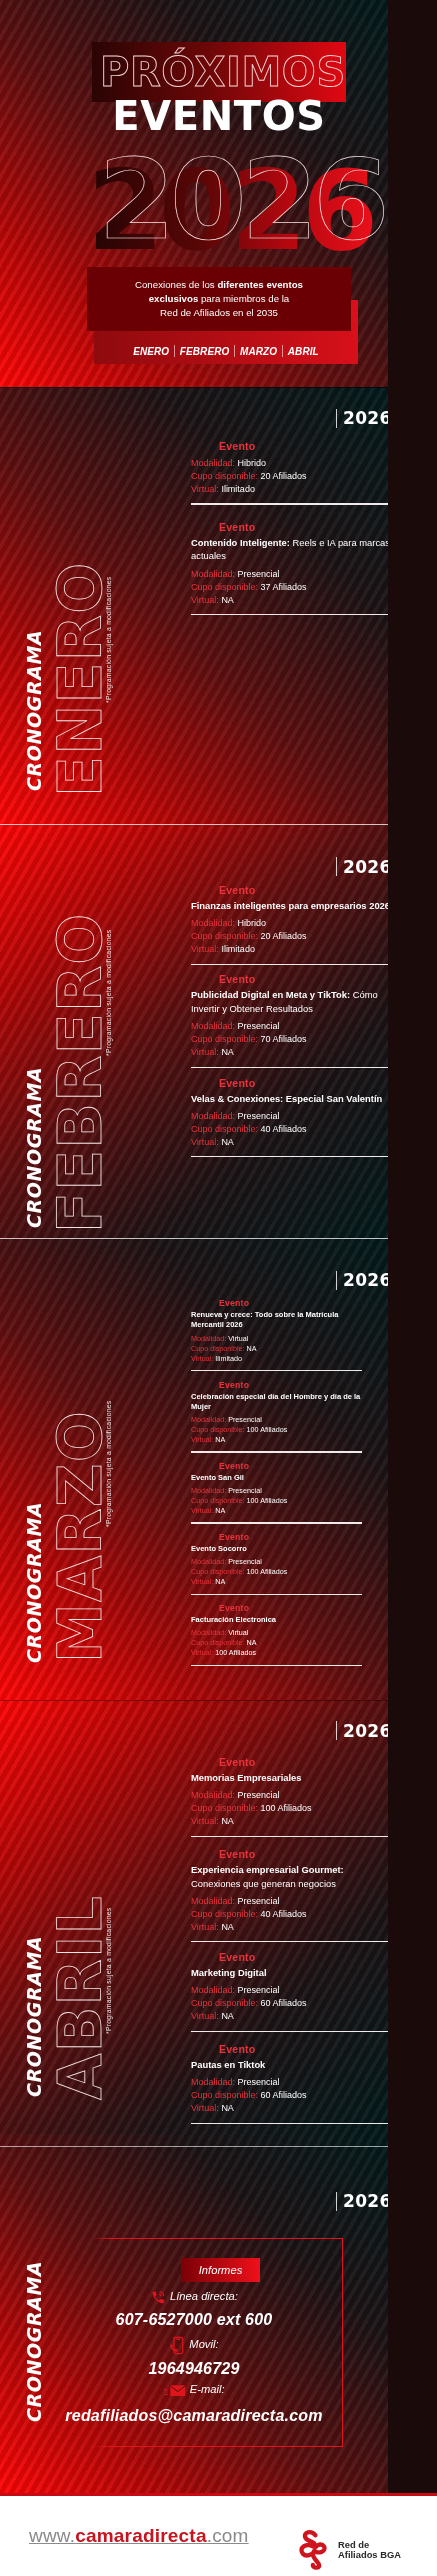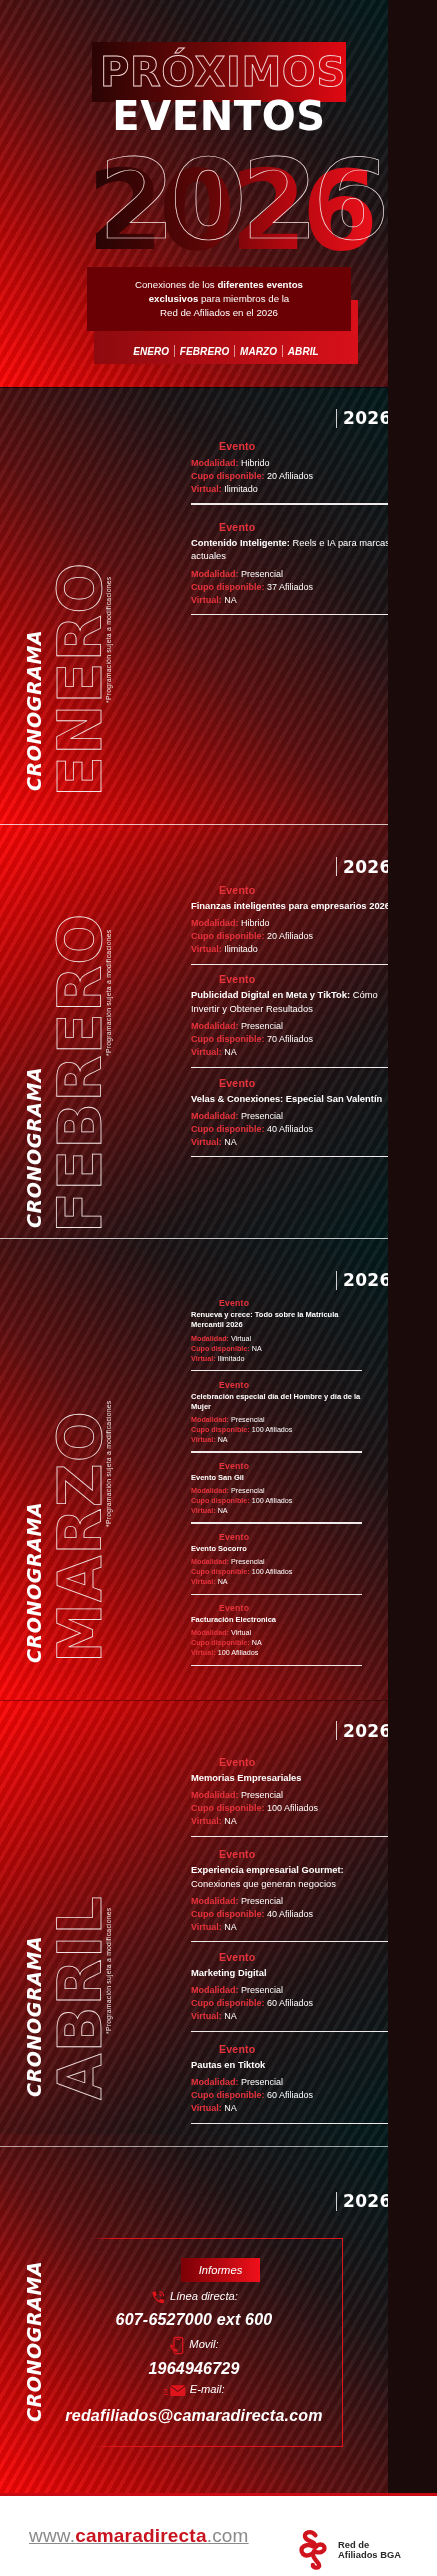--- a/index.html
+++ b/index.html
@@ -55,21 +55,21 @@
     -webkit-text-stroke: 0.8px #f3e4e4; white-space: nowrap; letter-spacing: 1.2px; line-height: 1; }
   .vert-note { position: absolute; transform-origin: left top; transform: rotate(-90deg);
     font-size: 6.9px; color: #efe6e6; white-space: nowrap; letter-spacing: 0.2px; }
 
   .events { position: absolute; left: 191px; }
   .event { position: relative; }
   .event-label { color: #e8323c; font-weight: bold; font-size: 10.6px; line-height: 12.5px; letter-spacing: 0.2px; padding-left: 28px; }
   .event-title { color: #fff; font-weight: bold; font-size: 9.4px; line-height: 13.7px; margin-top: 2.5px; }
   .event-title .light { font-weight: normal; }
   .event-meta { margin-top: 4.4px; font-size: 9px; line-height: 13px; }
-  .event-meta .k { color: #e8323c; font-weight: bold; text-align: right; }
+  .event-meta .k { color: #e8323c; font-weight: normal; text-align: right; }
   .event-meta .v { color: #fff; }
   .event-hr { height: 1.2px; background: #f1eaea; margin-top: 7.5px; }
 
   .events.compact .event-label { font-size: 8.7px; line-height: 10px; }
   .events.compact .event-title { font-size: 7.5px; line-height: 10.6px; margin-top: 1.9px; }
   .events.compact .event-meta { font-size: 7.2px; line-height: 10px; margin-top: 2.5px; }
   .events.compact .event-hr { margin-top: 6.2px; }
 
   
   .contact-box { position: absolute; left: 111px; top: 104px; width: 232px; height: 209px;
@@ -103,21 +103,21 @@
   <div class="eventos-text">EVENTOS</div>
   <div class="year-big-wrap">
     <div class="year-fill">2026</div>
     <div class="year-outline">2026</div>
   </div>
   <div class="intro-box-back"></div>
   <div class="intro-box">
     <div>
       <span>Conexiones de los </span><b>diferentes eventos</b><br>
       <b>exclusivos</b><span> para miembros de la</span><br>
-      <span>Red de Afiliados en el 2026</span>
+      <span>Red de Afiliados en el 2035</span>
     </div>
   </div>
   <div class="months-row">
     <span class="month-pill">ENERO</span>
     <span class="month-sep"></span>
     <span class="month-pill">FEBRERO</span>
     <span class="month-sep"></span>
     <span class="month-pill">MARZO</span>
     <span class="month-sep"></span>
     <span class="month-pill">ABRIL</span>

